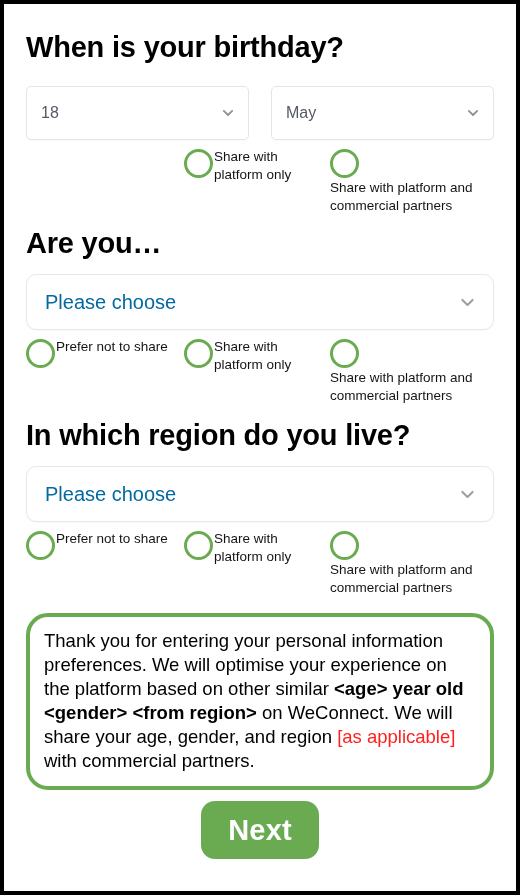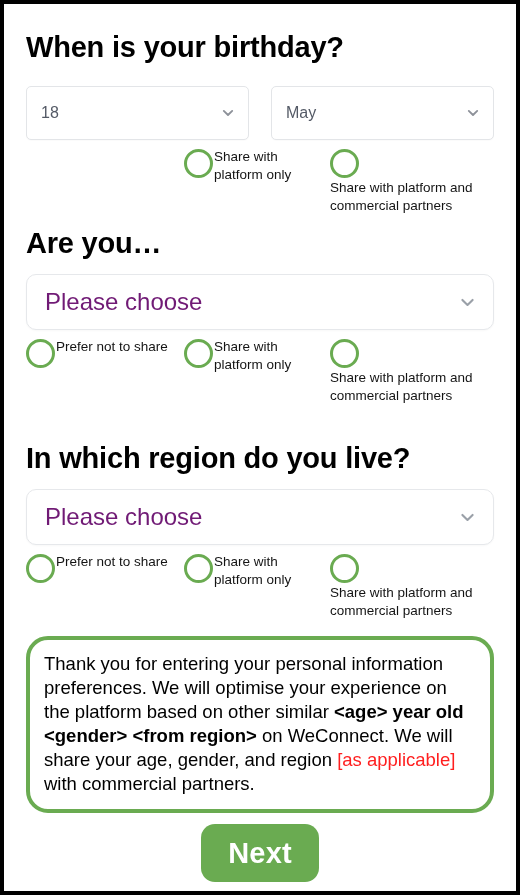--- a/index.html
+++ b/index.html
@@ -106,22 +106,22 @@
     border: 1px solid #e6e8eb;
     border-radius: 10px;
     background: #ffffff;
     display: flex;
     align-items: center;
     justify-content: space-between;
     padding: 0 17px 0 18px;
     box-shadow: 0 1px 2px rgba(0,0,0,0.03);
   }
   .big-select .ph {
-    font-size: 24px;
-    color: #701a75;
+    font-size: 20px;
+    color: #0369a1;
   }
   .big-select .chev { width: 17px; height: 17px; }
   .big-select .chev svg { width: 17px; height: 17px; }
 
   
   .summary {
     margin-top: 17px;
     border: 4px solid #6aab51;
     border-radius: 22px;
     padding: 12px 22px 13px 14px;
@@ -146,21 +146,21 @@
     width: 118px;
     height: 58px;
     font-family: "Liberation Sans", sans-serif;
     font-size: 29px;
     font-weight: bold;
     cursor: pointer;
     letter-spacing: 0.2px;
   }
 
   .sec-gap-1 { margin-top: 12px; }
-  .sec-gap-2 { margin-top: 39px; }
+  .sec-gap-2 { margin-top: 16px; }
 </style>
 </head>
 <body>
 
 <div id="screen">
  <div class="content">
 
   <div class="sec-gap-1" style="height:4px"></div>
   <h1 class="q-heading" style="margin-top:12px">When is your birthday?</h1>
 

